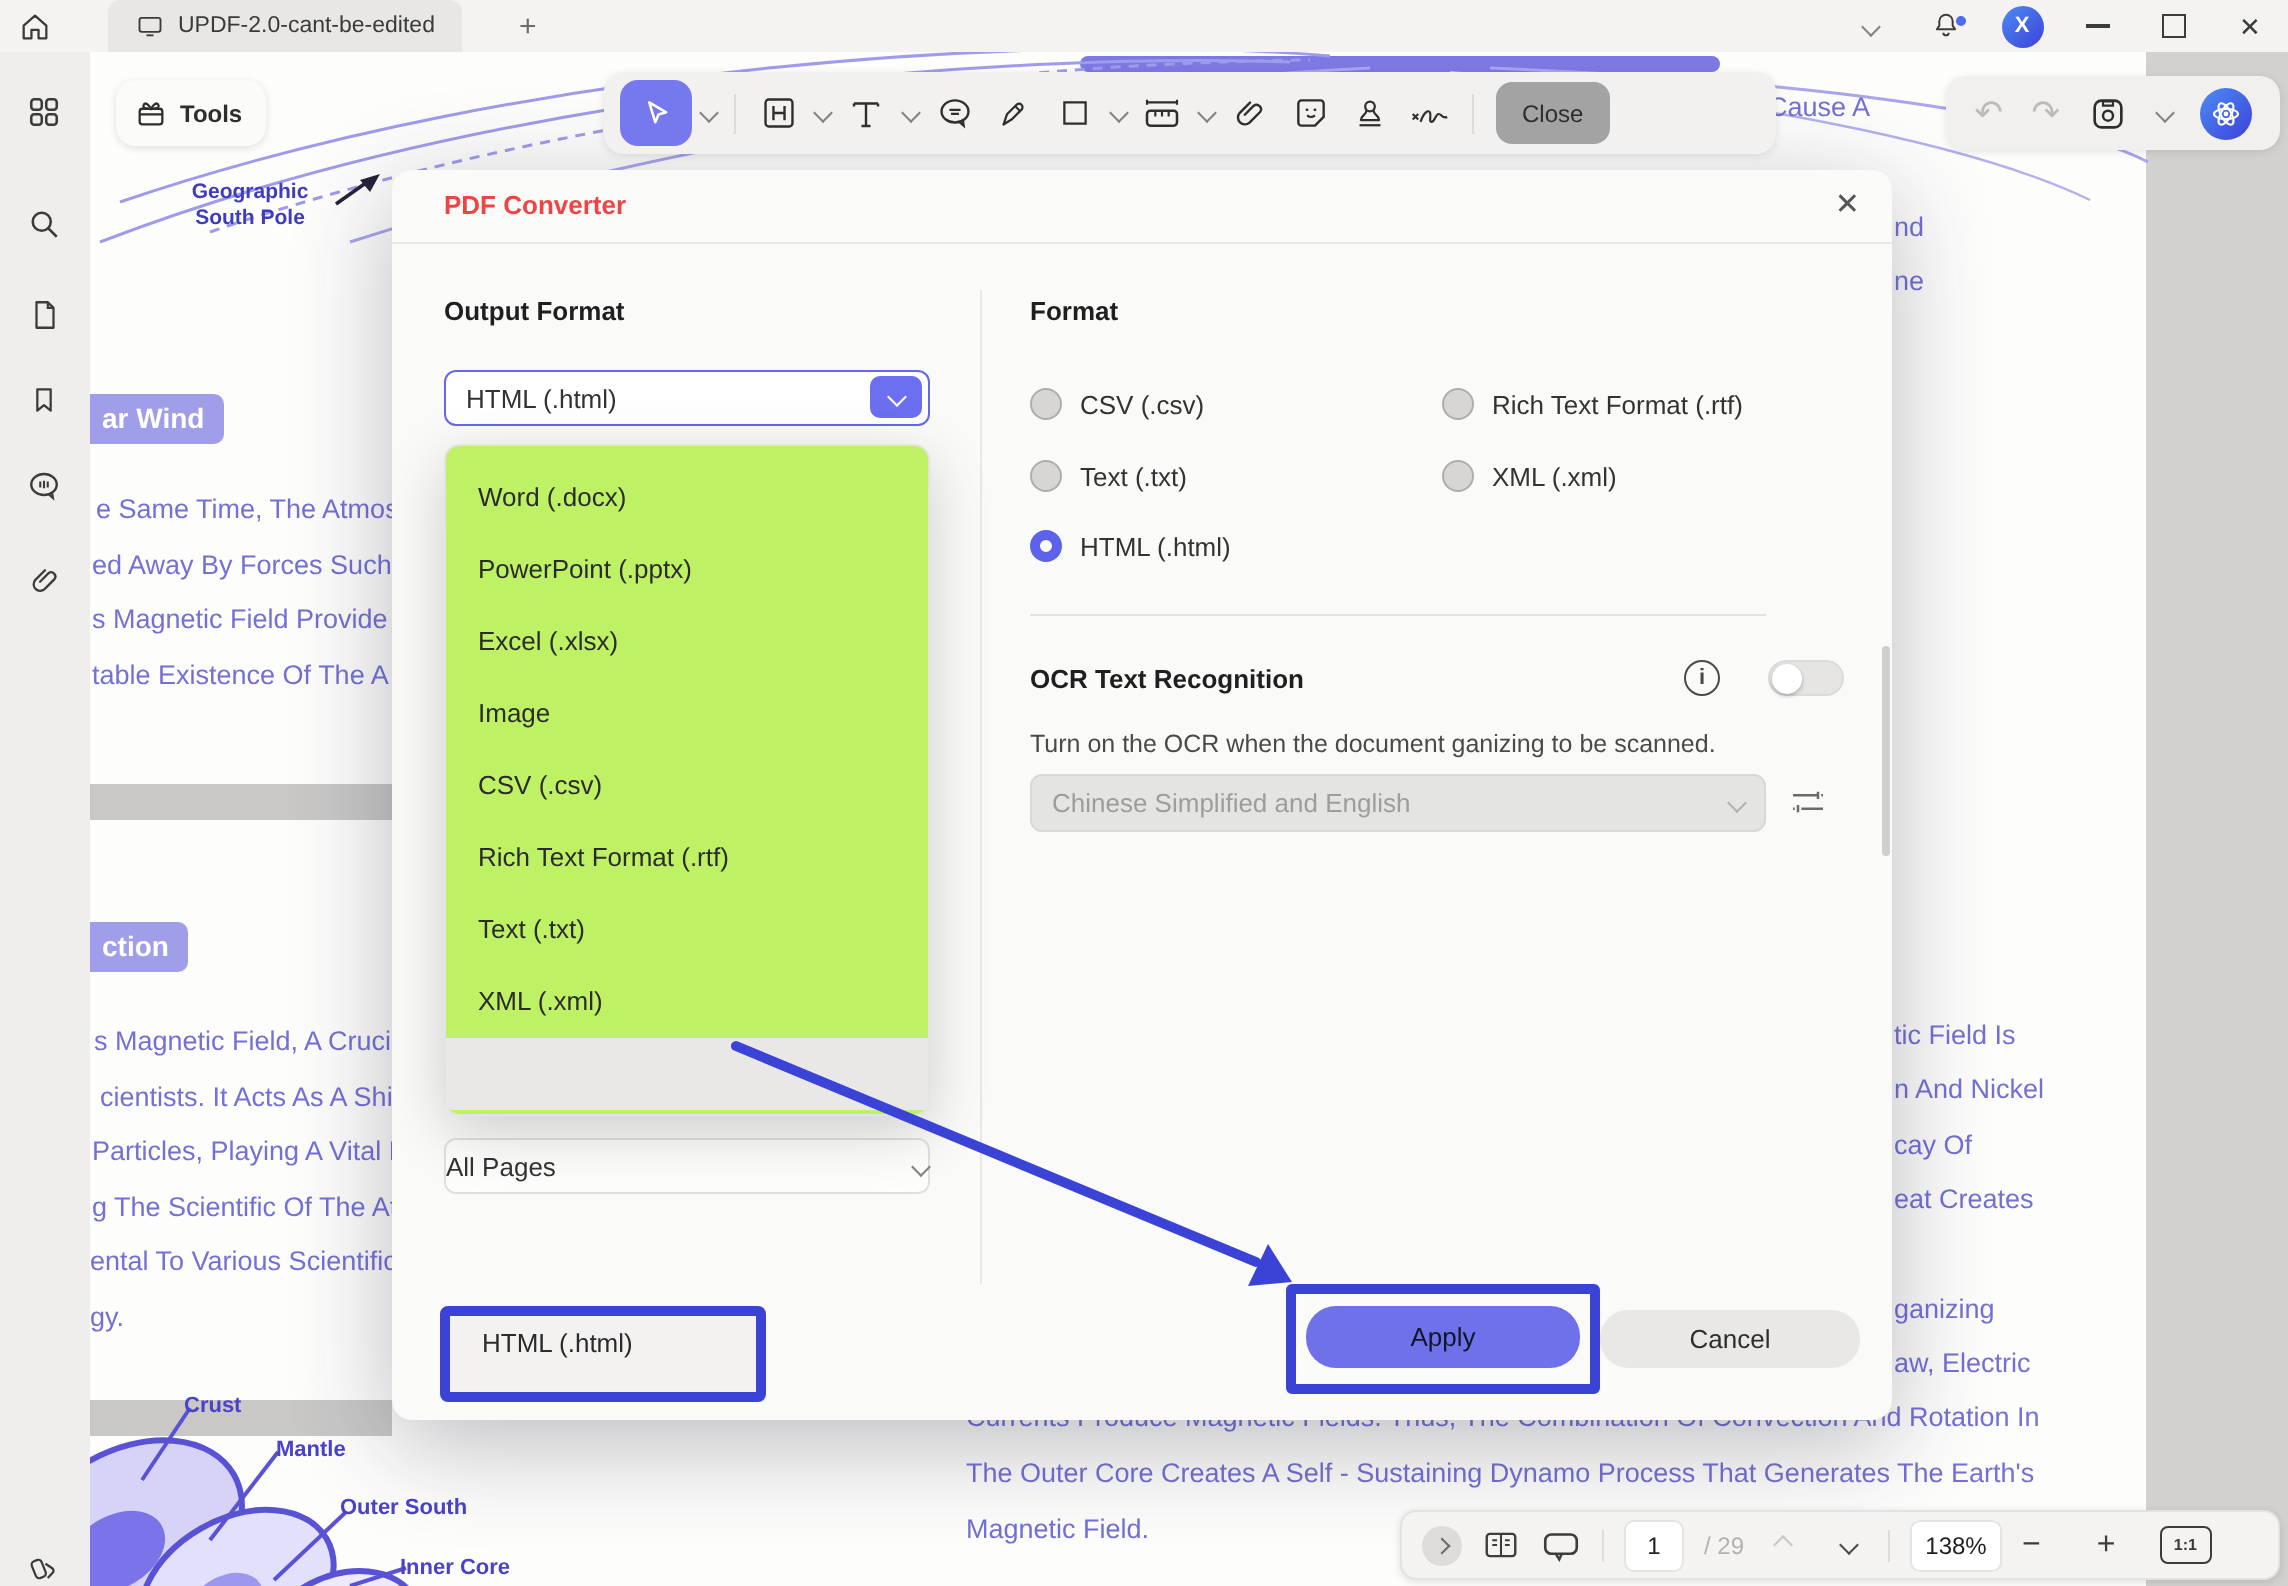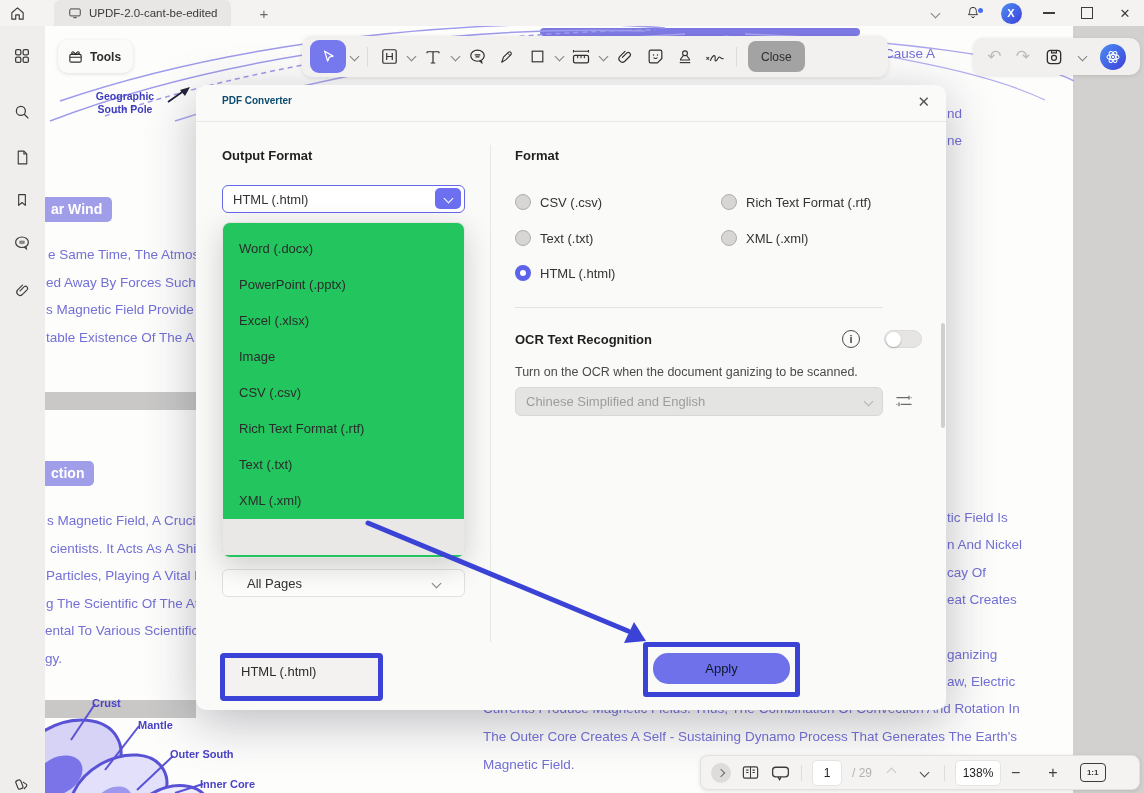--- a/index.html
+++ b/index.html
@@ -58,37 +58,37 @@
   .right-toolbar{left:973px;top:38px;width:167px;height:37px;background:#f1f0ee;border-radius:10px;
                  box-shadow:0 1px 4px rgba(0,0,0,.10);display:flex;align-items:center;justify-content:space-evenly;z-index:40;}
   .undo-redo{font-size:17px;color:#bcbbb9;line-height:17px;}
   .ai-btn{width:26px;height:26px;border-radius:50%;background:linear-gradient(135deg,#4d8cf2,#3c41da);
           display:flex;align-items:center;justify-content:center;}
 
   
   .dialog{left:196px;top:85px;width:750px;height:625px;background:#fafaf8;border-radius:10px;
           box-shadow:0 12px 50px rgba(40,40,60,.30);z-index:20;}
   .dlg-header{position:absolute;left:0;top:0;width:100%;height:37px;border-bottom:1px solid #e7e7e5;box-sizing:border-box;}
-  .dlg-title{position:absolute;left:26px;top:10px;font-size:10px;font-weight:bold;color:#0c4a6e;}
+  .dlg-title{position:absolute;left:26px;top:10px;font-size:13px;font-weight:bold;color:#ef4444;}
   .dlg-close{position:absolute;right:16px;top:8px;font-size:15px;color:#555;}
   .sec-lbl{position:absolute;font-size:13px;font-weight:bold;color:#1f1f1f;}
   .of-select{position:absolute;left:26px;top:100px;width:243px;height:28px;background:#fff;border:1.5px solid #6568e9;
              border-radius:6px;box-sizing:border-box;display:flex;align-items:center;}
   .of-select .val{font-size:13px;color:#333;padding-left:10px;}
   .of-chv-btn{position:absolute;right:3px;top:2px;width:26px;height:21px;background:#6b6ff0;border-radius:5px;
               display:flex;align-items:center;justify-content:center;}
-  .dropdown{position:absolute;left:26px;top:137px;width:243px;height:336px;background:#22c55e;border:1px solid #e3e3e1;
+  .dropdown{position:absolute;left:26px;top:137px;width:243px;height:336px;background:#bef264;border:1px solid #e3e3e1;
             border-radius:8px;box-shadow:0 8px 30px rgba(0,0,0,.18);box-sizing:border-box;padding-top:8px;z-index:5;}
   .dd-item{height:36px;line-height:36px;padding-left:16px;font-size:13px;color:#2b2b2b;}
   .dd-item.hov{background:#e9e8e7;}
   .dd-annot{position:absolute;left:-3px;top:430px;width:137px;height:38px;border:5px solid #3a43d6;border-radius:4px;
             background:#f3f2f1;line-height:28px;padding-left:16px;font-size:13px;color:#2b2b2b;z-index:6;}
   .pr-select{position:absolute;left:26px;top:484px;width:243px;height:28px;background:#fdfdfc;border:1px solid #e0e0de;
              border-radius:6px;box-sizing:border-box;display:flex;align-items:center;justify-content:space-between;
-             padding:0 24px;font-size:13px;color:#333;}
+             padding:0 0;font-size:13px;color:#333;}
   .v-div{position:absolute;left:294px;top:60px;width:1px;height:497px;background:#e8e8e6;}
   .radio-row{position:absolute;display:flex;align-items:center;gap:9px;font-size:13px;color:#333;}
   .radio{width:16px;height:16px;border-radius:50%;background:#d7d6d4;border:1px solid #aeadaa;box-sizing:border-box;flex:0 0 auto;}
   .radio.sel{background:#fff;border:5px solid #5c63ea;}
   .h-sep{position:absolute;left:319px;top:222px;width:368px;height:1px;background:#e3e3e1;}
   .info-ic{position:absolute;left:646px;top:245px;width:18px;height:18px;border:1.4px solid #4a4a48;border-radius:50%;
            color:#4a4a48;font-size:11px;font-weight:bold;display:flex;align-items:center;justify-content:center;box-sizing:border-box;}
   .toggle{position:absolute;left:688px;top:245px;width:38px;height:18px;border-radius:9px;background:#e6e5e3;border:1px solid #dcdbd9;box-sizing:border-box;}
   .knob{position:absolute;left:1px;top:0.5px;width:15px;height:15px;border-radius:50%;background:#fff;box-shadow:0 1px 2px rgba(0,0,0,.25);}
   .ocr-desc{position:absolute;left:319px;top:280px;font-size:12.5px;color:#4a4a48;}
@@ -493,20 +493,21 @@
             <path d="M3 8h15M20 8h1M18 5.8v4.4"></path>
             <path d="M3 16h1M8 16h13M6 13.8v4.4"></path>
           </g>
         </svg>
     </div>
 
     <div class="scroll-thumb"></div>
 
     <div class="apply-btn">Apply</div>
     <div class="apply-annot"></div>
+    <div class="cancel-btn">Cancel</div>
   </div>
 
   <svg class="arrow-ov abs">
     <line x1="368" y1="523" x2="628" y2="631" stroke="#3a43d6" stroke-width="5" stroke-linecap="round"></line>
     <polygon points="646,641 624,643 634,622" fill="#3a43d6"></polygon>
   </svg>
 
   <div class="statusbar abs">
     <div class="sb-circle">
         <span class="chv right" style="width:5px;height:5px;border-color:#6b6b68;"></span>

